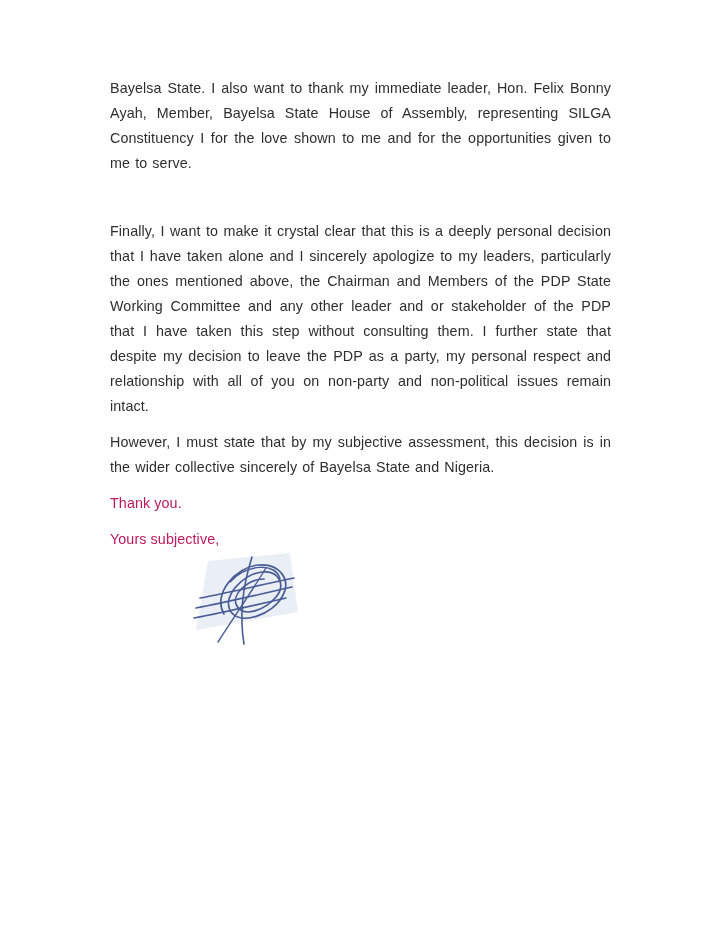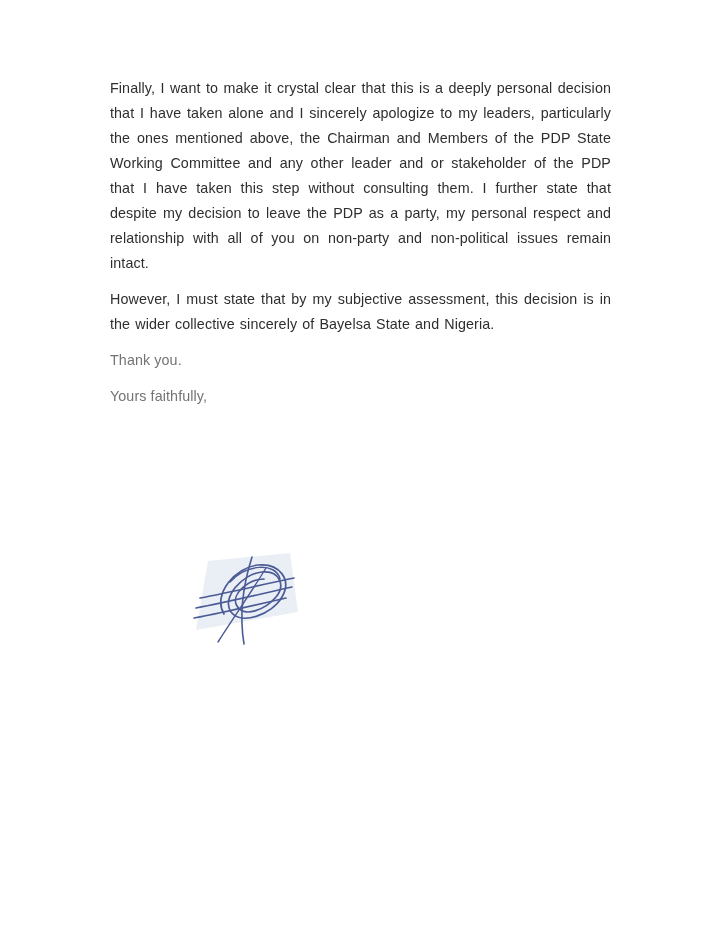--- a/index.html
+++ b/index.html
@@ -33,21 +33,21 @@
     color: #2e2e2e;
   }
   .para.big-gap {
     margin-bottom: 43px;
   }
   .short-line {
     margin: 0 0 11px 0;
     font-size: 14.3px;
     line-height: 25px;
     letter-spacing: 0.1px;
-    color: #737373;
+    color: #be185d;
   }
   .valediction {
     margin-bottom: 0;
   }
   .signatory {
     margin-top: 36px;
     font-size: 14.8px;
     font-weight: 700;
     line-height: 25px;
     color: #1f1f1f;
@@ -61,29 +61,30 @@
     height: 94px;
     pointer-events: none;
   }
 </style>
 </head>
 <body>
 
 <div class="page">
   <div class="content">
 
+    <p class="para big-gap">Bayelsa State. I also want to thank my immediate leader, Hon. Felix Bonny Ayah, Member, Bayelsa State House of Assembly, representing SILGA Constituency I for the love shown to me and for the opportunities given to me to serve.</p>
 
     <p class="para">Finally, I want to make it crystal clear that this is a deeply personal decision that I have taken alone and I sincerely apologize to my leaders, particularly the ones mentioned above, the Chairman and Members of the PDP State Working Committee and any other leader and or stakeholder of the PDP that I have taken this step without consulting them. I further state that despite my decision to leave the PDP as a party, my personal respect and relationship with all of you on non-party and non-political issues remain intact.</p>
 
     <p class="para">However, I must state that by my subjective assessment, this decision is in the wider collective sincerely of Bayelsa State and Nigeria.</p>
 
 
     <p class="short-line">Thank you.</p>
 
-    <p class="short-line valediction">Yours faithfully,</p>
+    <p class="short-line valediction">Yours subjective,</p>
 
   </div>
 
   <div class="signature-wrap">
     <svg width="112" height="94" viewBox="0 0 112 94" xmlns="http://www.w3.org/2000/svg">
 
       <polygon points="16,9 98,1 106,60 4,78" fill="#e6ebf3" opacity="0.85"></polygon>
 
       <path d="M 32 62 C 20 42, 44 15, 66 13 C 88 11, 100 28, 90 45
                C 80 62, 50 74, 39 60 C 29 46, 50 22, 70 20

